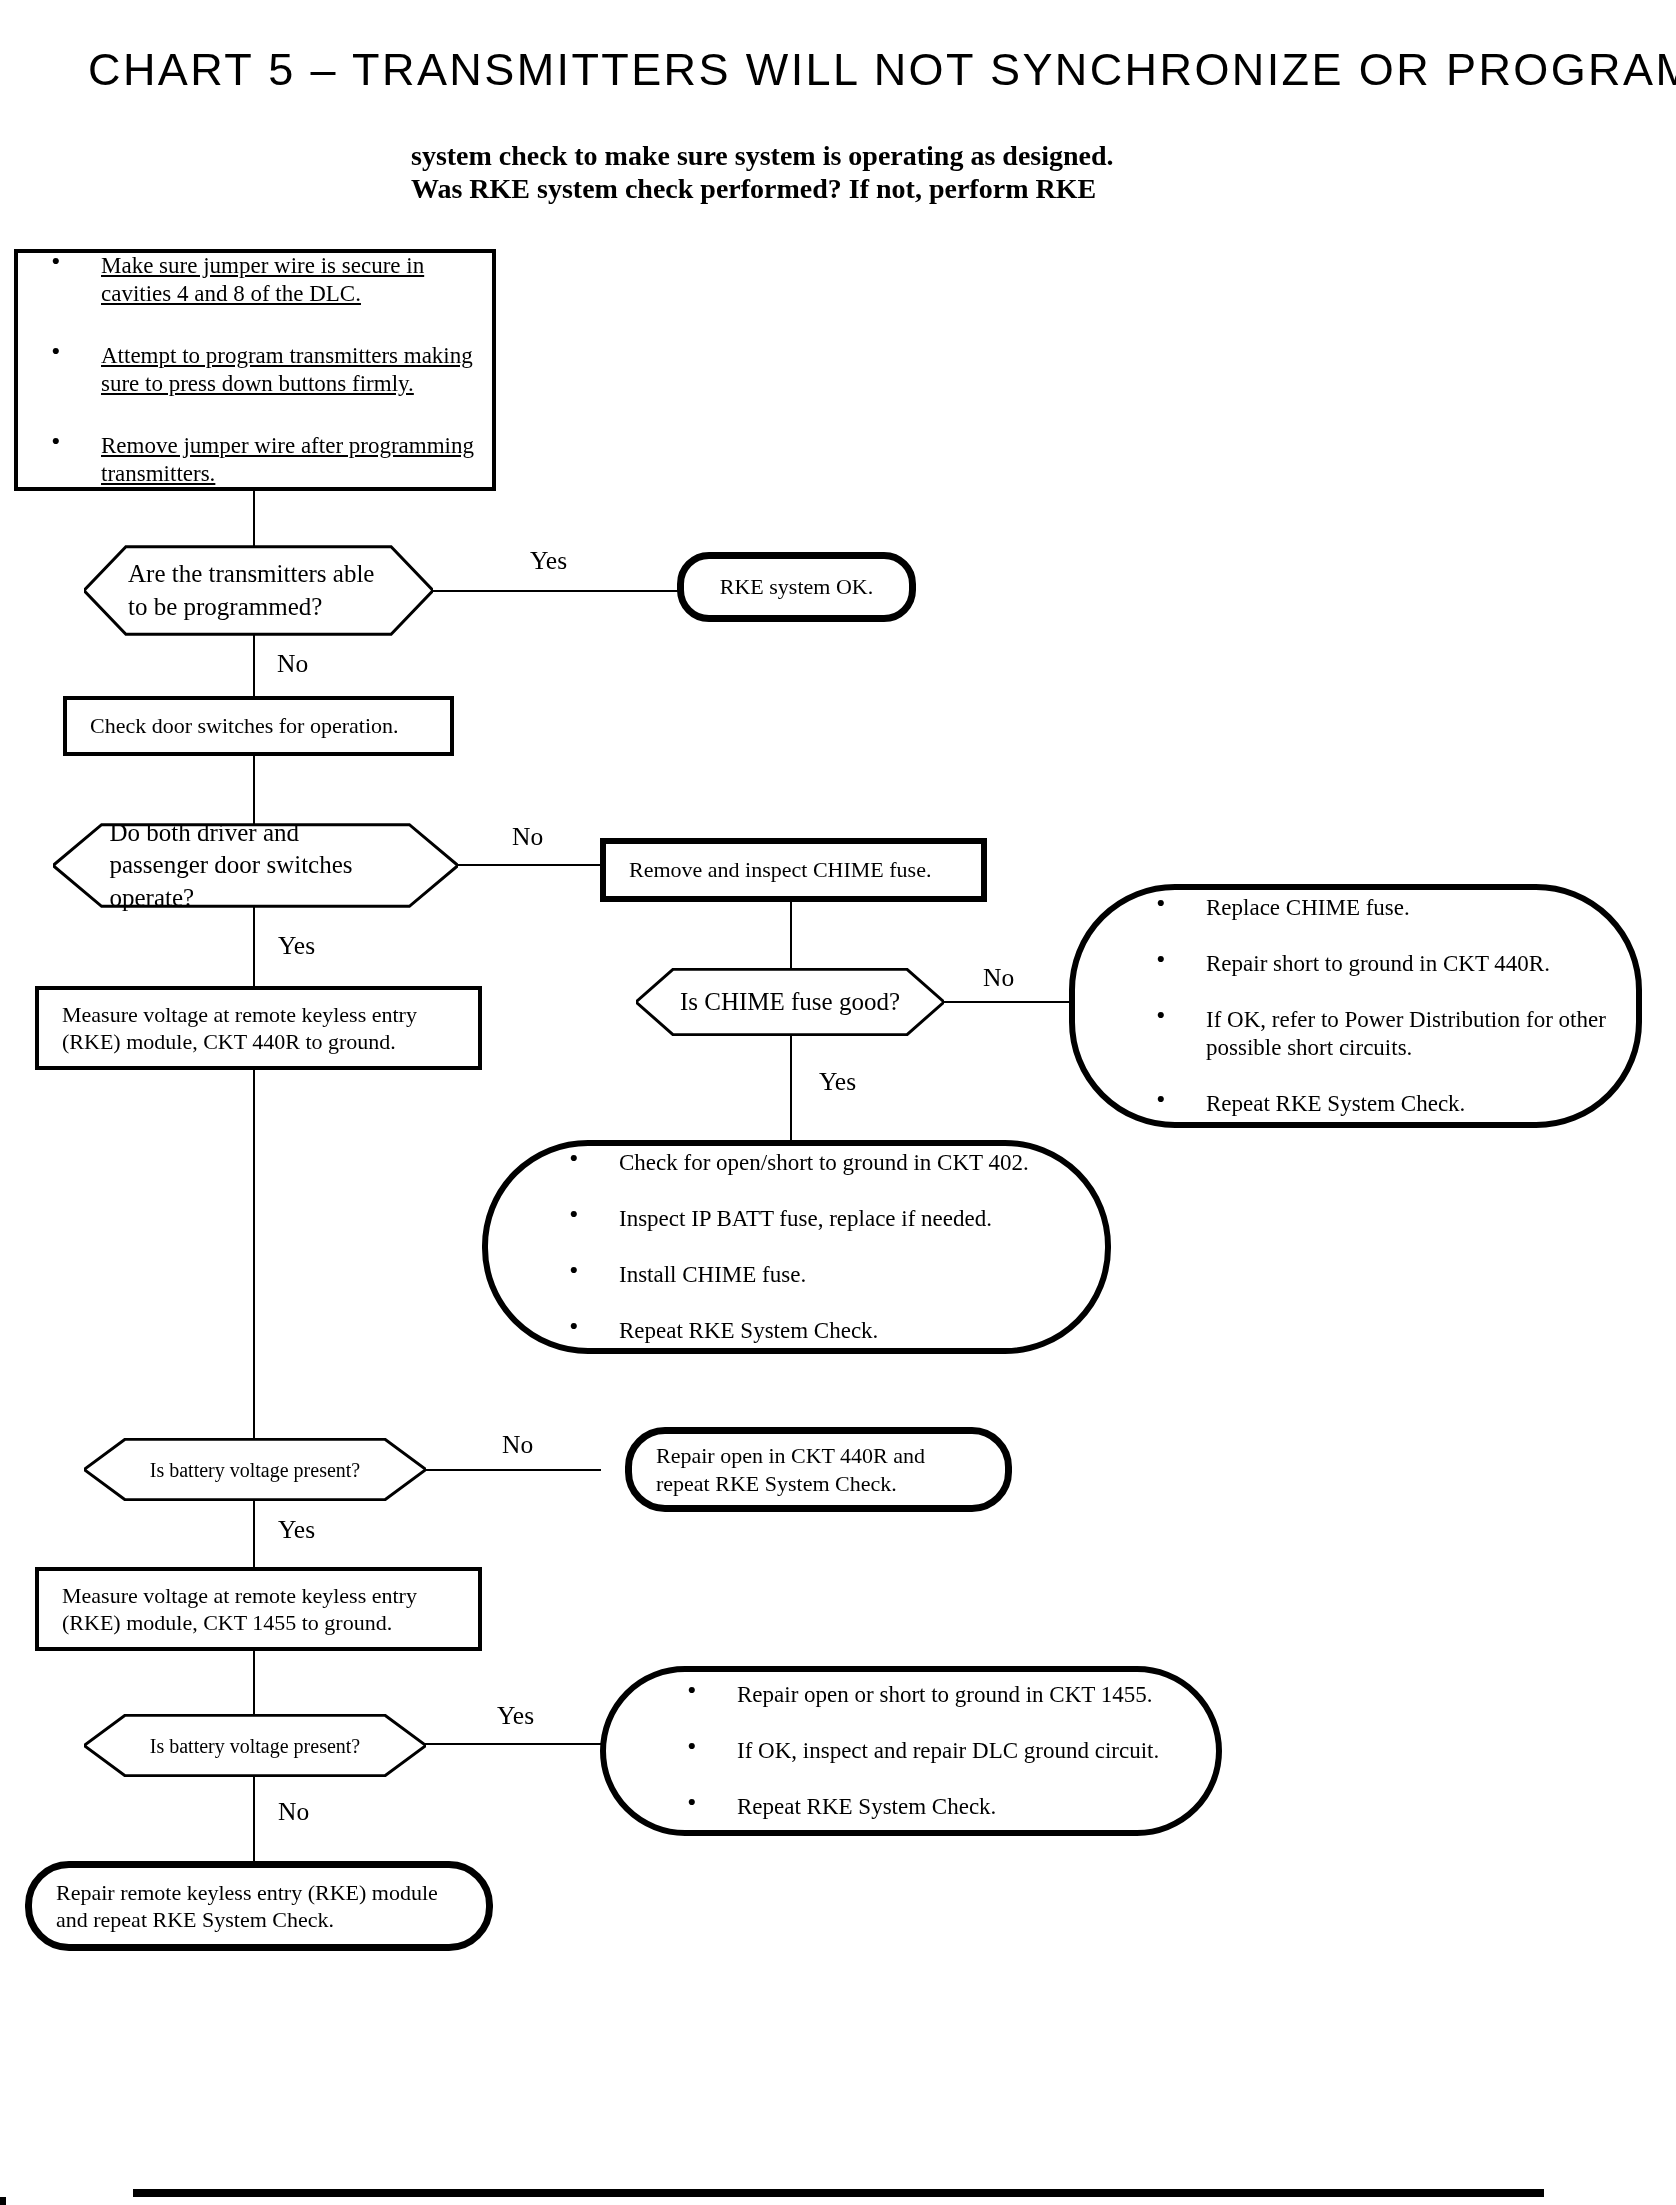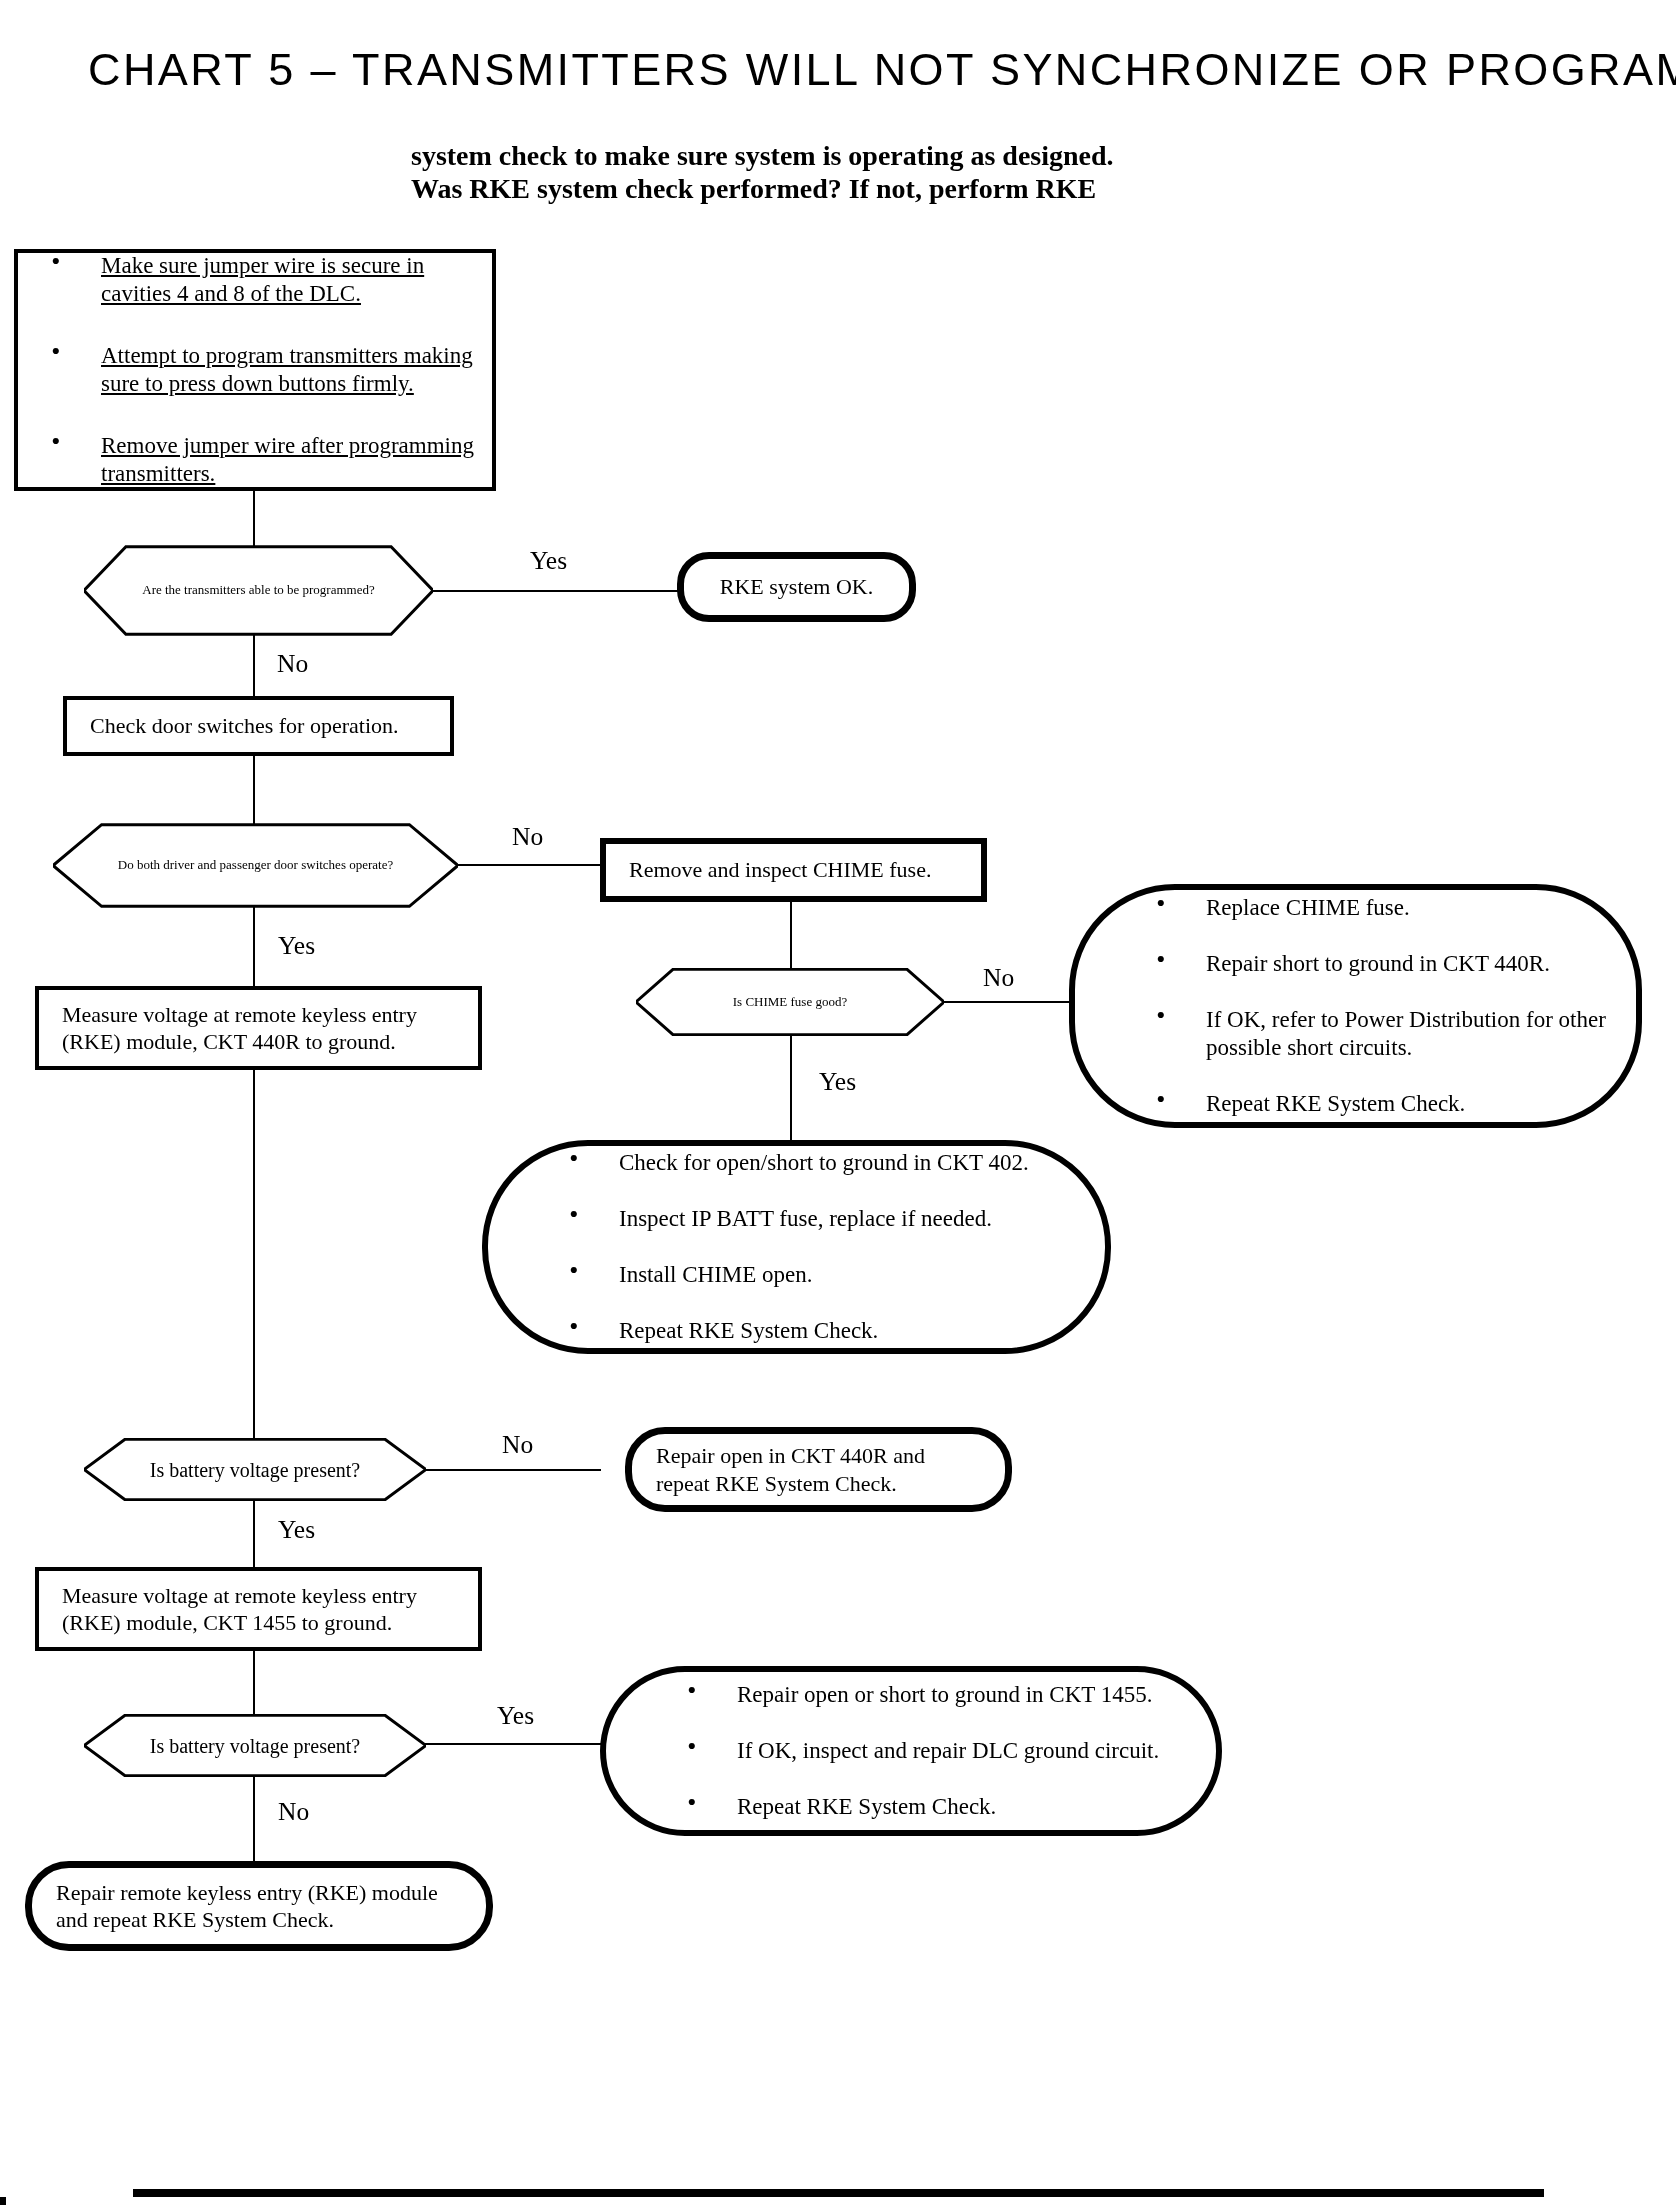--- a/index.html
+++ b/index.html
@@ -18,21 +18,21 @@
   .node{position:absolute;box-sizing:border-box;background:#fff;}
   .rect{border:4.3px solid #000;display:flex;align-items:center;}
   .rect .txt{padding:0 17px 0 23px;font-size:22px;line-height:1.25;}
   .thick{border-width:6px;}
   .round{border:7.3px solid #000;border-radius:39px;display:flex;align-items:center;}
   .round .txt{padding:0 16px 0 24px;font-size:22px;line-height:1.25;}
   .round.center .txt{padding:0;width:100%;text-align:center;}
   .bubble{border:6.7px solid #000;border-radius:106px;display:flex;align-items:center;}
   .hex{background:transparent;display:flex;align-items:center;justify-content:center;text-align:center;}
   .hex svg{position:absolute;inset:0;width:100%;height:100%;}
-  .hex .txt{position:relative;z-index:1;font-size:13px;line-height:1.3;}
+  .hex .txt{position:relative;z-index:1;font-size:25px;line-height:1.3;}
   ul.bullets{list-style:none;margin:0;padding:0;}
   ul.bullets li{position:relative;padding-left:58px;font-size:23px;line-height:1.22;}
   ul.bullets li::before{content:"\25CF";position:absolute;left:8.5px;top:0.02em;font-size:0.62em;}
   .steps ul.bullets{padding:0 18px 0 25px;text-decoration:underline;}
   .steps ul.bullets li{margin-bottom:34px;}
   .steps ul.bullets li:last-child{margin-bottom:0;}
   .bubble ul.bullets{padding-left:73px;padding-right:24px;}
   .bubble ul.bullets li{margin-bottom:28px;max-width:401px;}
   .bubble ul.bullets li:last-child{margin-bottom:0;}
   .bubble.wide ul.bullets li{max-width:486px;}
@@ -129,21 +129,21 @@
         <li>Repair short to ground in CKT 440R.</li>
         <li>If OK, refer to Power Distribution for other possible short circuits.</li>
         <li>Repeat RKE System Check.</li>
       </ul>
   </div>
 
   <div class="node bubble wide" style="left:482px;top:1140px;width:629px;height:214px;">
     <ul class="bullets">
         <li>Check for open/short to ground in CKT 402.</li>
         <li>Inspect IP BATT fuse, replace if needed.</li>
-        <li>Install CHIME open.</li>
+        <li>Install CHIME fuse.</li>
         <li>Repeat RKE System Check.</li>
       </ul>
   </div>
 
   <div class="node hex" style="left:84px;top:1438px;width:342px;height:63px;">
     <svg viewBox="0 0 100 100" preserveAspectRatio="none">
       <polygon points="0,50 12,2 88,2 100,50 88,98 12,98" fill="#fff" stroke="#000" stroke-width="3" vector-effect="non-scaling-stroke"></polygon>
     </svg>
     <div class="txt" style="font-size:20px;">Is battery voltage present?</div>
   </div>

